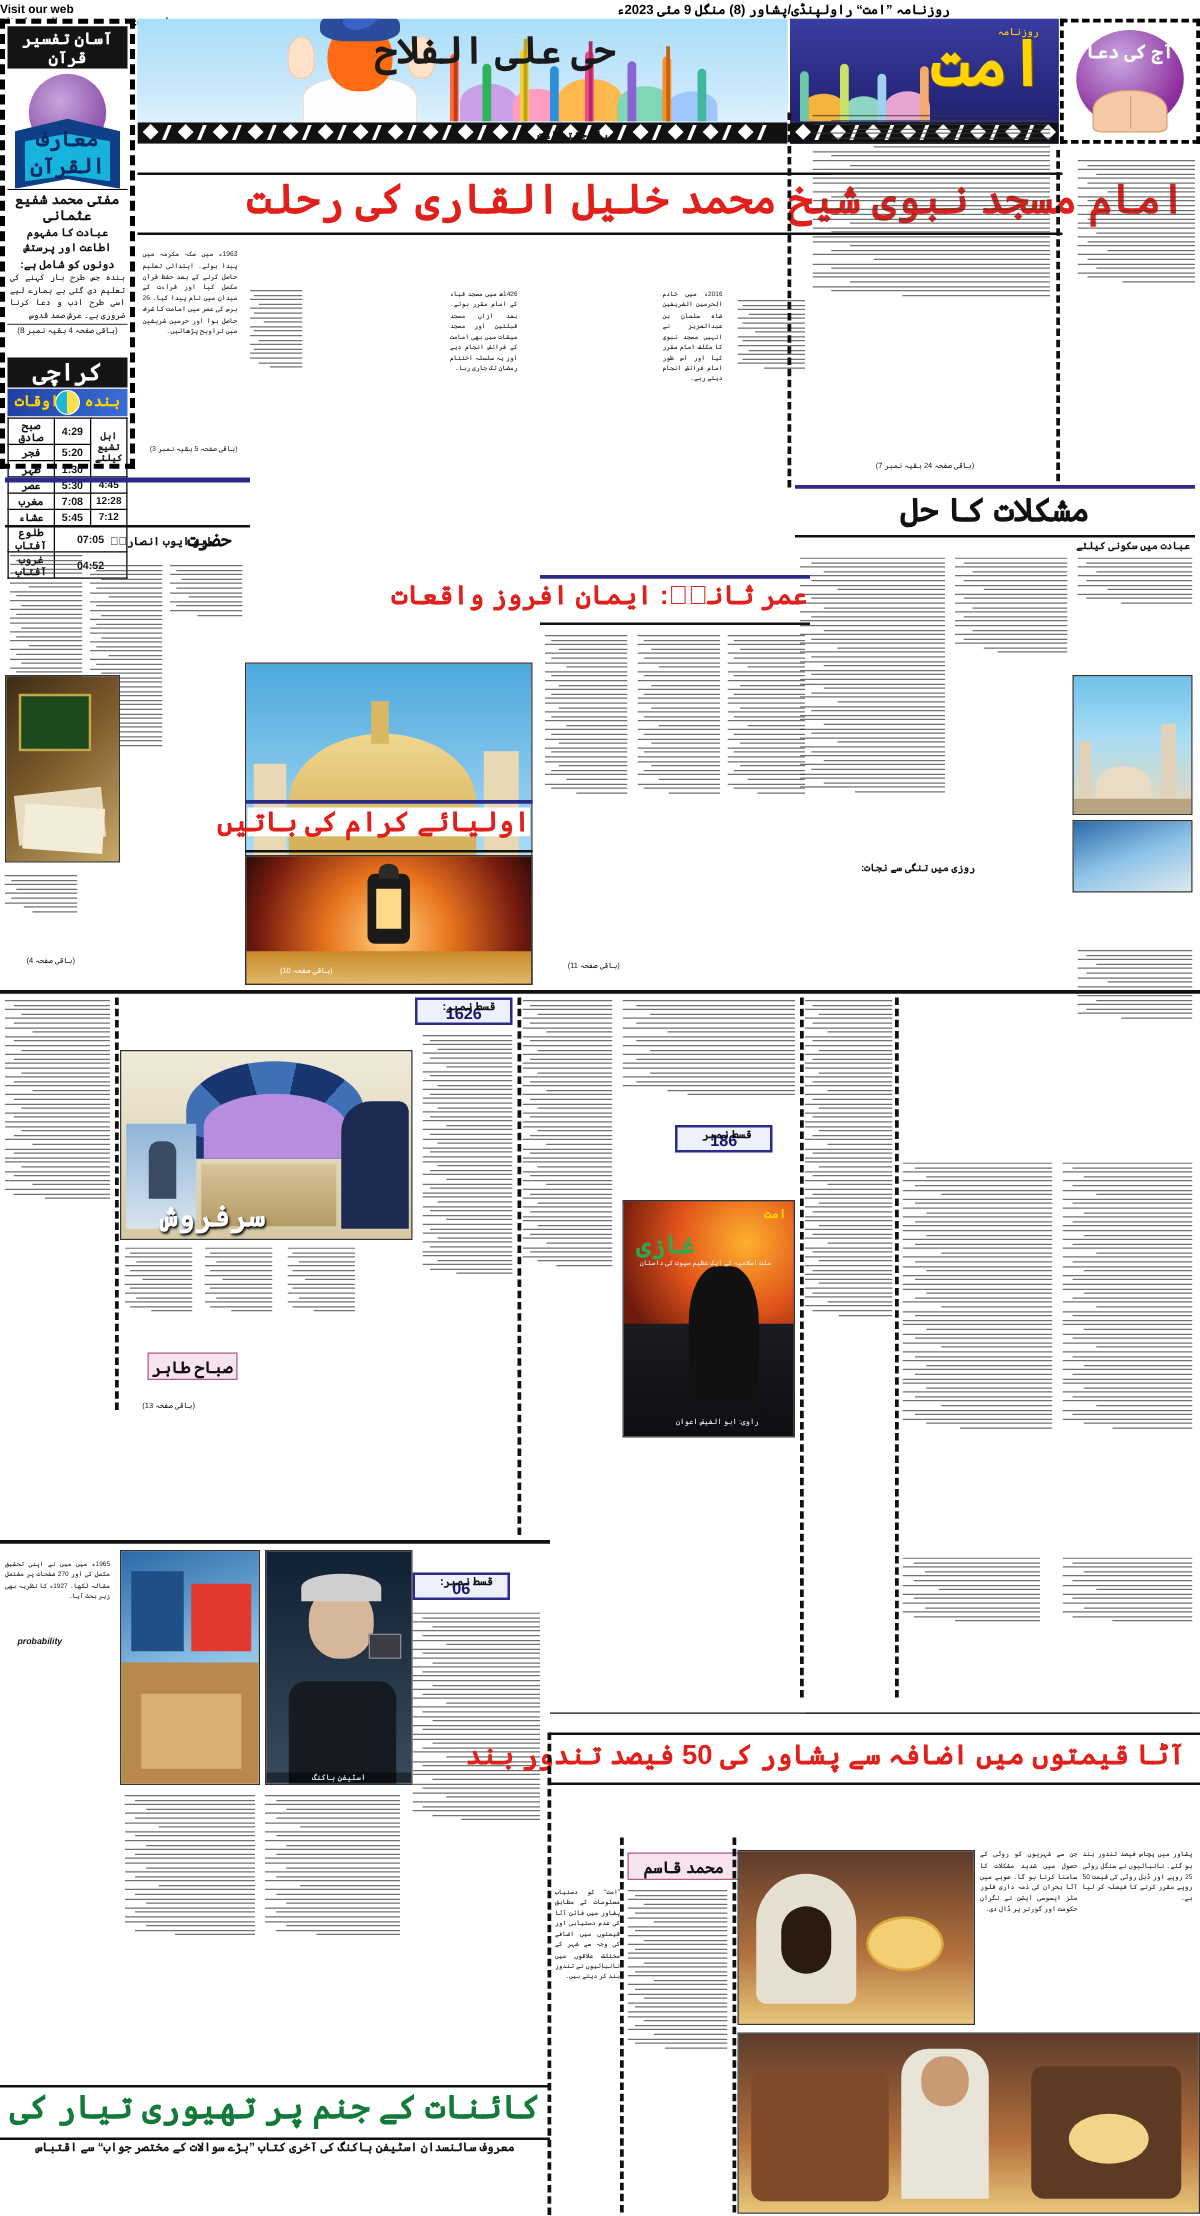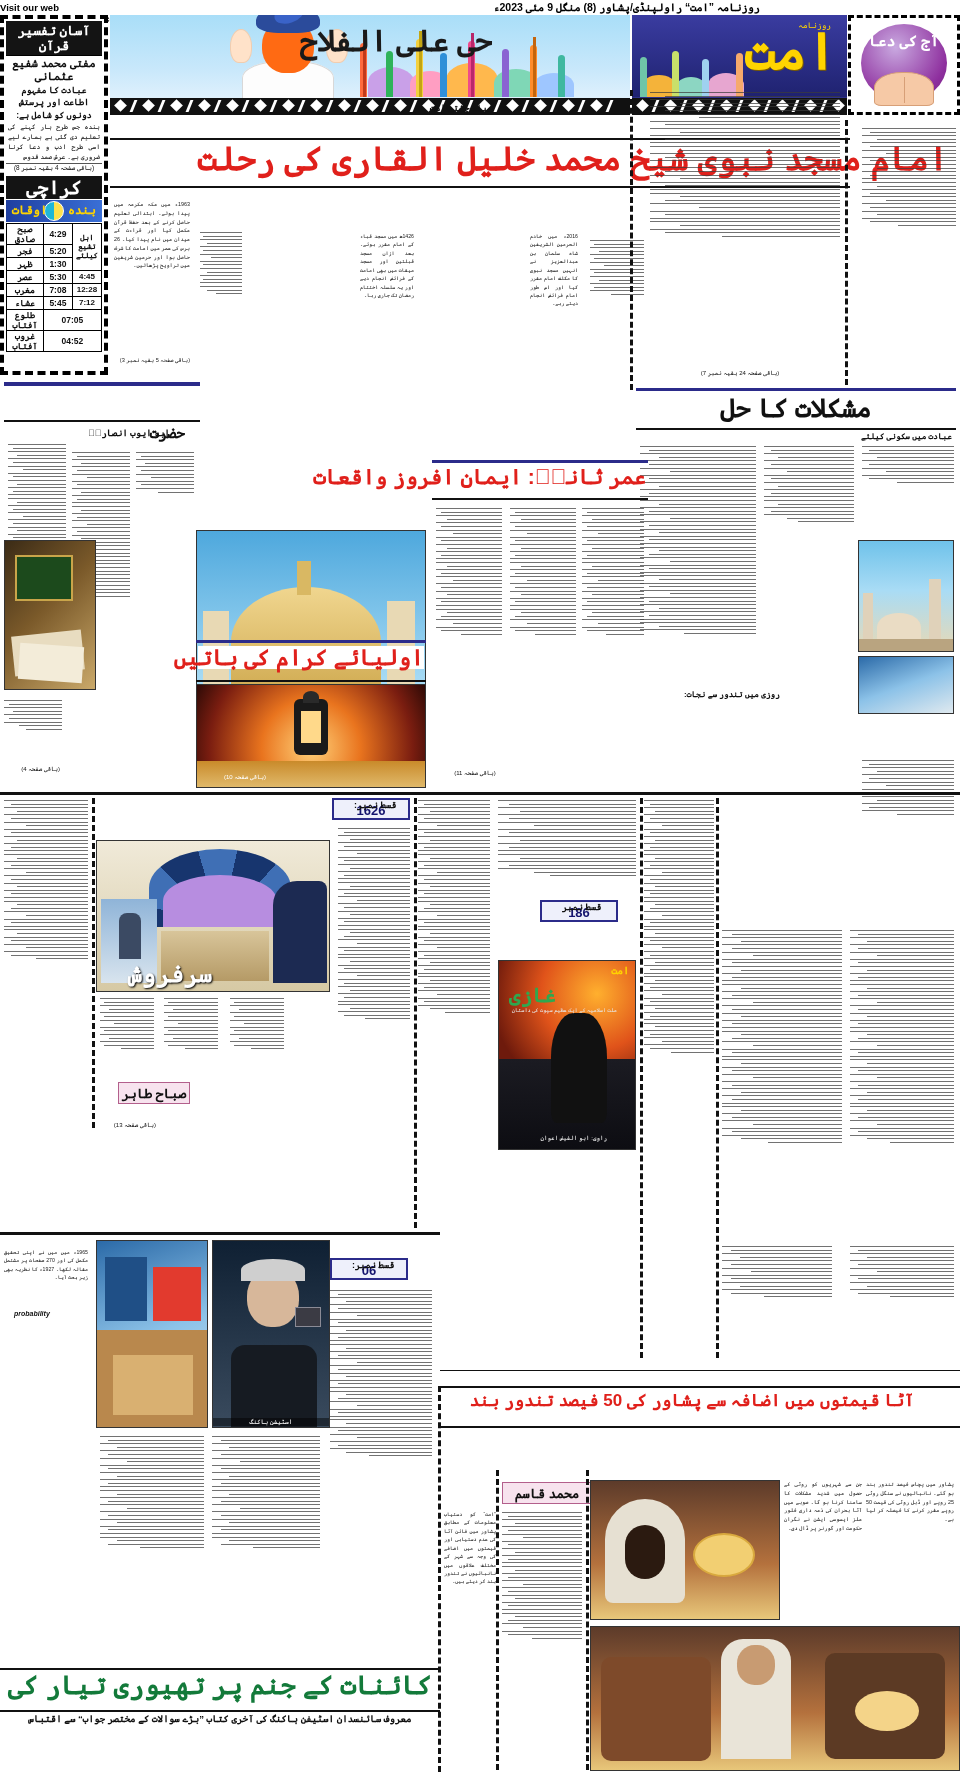--- a/index.html
+++ b/index.html
@@ -93,21 +93,21 @@
   .ta-arabic { position:absolute; left:0; right:0; bottom:8px; text-align:center;
       color:#0b2c66; font-size:17px; font-weight:bold; direction:rtl; }
   .author { text-align:center; font-size:11px; font-weight:bold; direction:rtl;
       border-top:1px solid #000; padding-top:1px; }
   .lead-ur { direction:rtl; text-align:center; font-size:8.6px; line-height:1.45;
       font-weight:bold; padding:1px 2px 0; }
   .lead-ur2 { direction:rtl; text-align:justify; font-size:6.6px; line-height:1.5;
       padding:1px 2px; }
   .contd { text-align:center; font-size:6.4px; direction:rtl; border-top:1px solid #555; }
   .city { background:#141414; color:#fff; text-align:center; font-size:19px;
-      font-weight:bold; direction:rtl; margin-top:4px; letter-spacing:2px; }
+      font-weight:bold; direction:rtl; margin-top:18px; letter-spacing:2px; }
   .nmzbar { position:relative; height:22px; background:linear-gradient(90deg,#1f3fa0,#3a6fd6);
       margin-top:1px; }
   .nmzbar span { position:absolute; top:3px; font-size:12px; color:#ffd400; font-weight:bold;
       direction:rtl; }
   .nmz-clock { position:absolute; left:50%; top:1px; transform:translateX(-50%);
       width:20px; height:20px; border-radius:50%;
       background:conic-gradient(#ffe14d 0 50%, #1fb7d8 50% 100%); border:1px solid #fff; }
   .ptable { width:100%; border-collapse:collapse; margin-top:1px; }
   .ptable td { border:1px solid #000; font-size:8.5px; padding:0 2px; height:13px;
       text-align:center; font-weight:bold; }
@@ -157,20 +157,26 @@
 
 <div class="page">
 
   <div class="topstrip">
     <div class="topinfo">روزنامہ ”امت“ راولپنڈی/پشاور (8) منگل 9 مئی 2023ء</div>
     <div class="topweb">Visit our web site:http://www.ummat.com.pk</div>
   </div>
 
   <div class="lefcol">
     <div class="tafsir-title">آسان تفسیر قرآن</div>
+    <div class="tafsir-art">
+      <div class="ta-circle"></div>
+      <div class="ta-book"></div>
+      <div class="ta-book-in"></div>
+      <div class="ta-arabic">معارف القرآن</div>
+    </div>
     <div class="author">مفتی محمد شفیع عثمانی</div>
     <div class="lead-ur">عبادت کا مفہوم اطاعت اور پرستش دونوں کو شامل ہے:</div>
     <div class="lead-ur2">بندہ جس طرح بار کہنے کی تعلیم دی گئی ہے ہمارے لیے اسی طرح ادب و دعا کرنا ضروری ہے۔ عرش صمد قدوس</div>
     <div class="contd">(باقی صفحہ 4 بقیہ نمبر 8)</div>
 
     <div class="city">کراچی</div>
     <div class="nmzbar">
       <span style="right:6px">بندہ</span>
       <div class="nmz-clock"></div>
       <span style="left:6px">اوقات</span>
@@ -452,21 +458,21 @@
       <i class="s5"></i>
   </div>
 
   <div class="dashsep" style="left:630px;top:90px;height:300px"></div>
   <div class="dashsep" style="left:845px;top:120px;height:265px"></div>
 
   <div class="solidsep" style="left:636px;top:388px;width:320px;height:3px;background:#2b2b8a"></div>
   <div class="hl-blk" style="left:640px; top:394px; width:312px; text-align:center; font-size:26px;">مشکلات کا حل</div>
   <div class="solidsep" style="left:636px;top:428px;width:320px;height:2px"></div>
   <div class="hl-blk" style="left:640px; top:432px; width:312px; text-align:right; font-size:8px;">عبادت میں سکونی کیلئے</div>
-  <div class="hl-blk" style="left:640px; top:690px; width:140px; text-align:right; font-size:8px;">روزی میں تندور سے نجات:</div>
+  <div class="hl-blk" style="left:640px; top:690px; width:140px; text-align:right; font-size:8px;">روزی میں تنگی سے نجات:</div>
   <div class="hl-blk" style="left:640px; top:370px; width:200px; text-align:center; font-size:6px; font-weight:normal;">(باقی صفحہ 24 بقیہ نمبر 7)</div>
 
   <div class="tx dense" style="left:640px;top:446px;width:116px;height:370px">
     <i class="s1"></i>
       <i class="s2"></i>
       <i class="s1"></i>
       <i class="s3"></i>
       <i class="s1"></i>
       <i class="s2"></i>
     <i class="s1"></i>
@@ -1470,21 +1476,21 @@
       <i class="s1"></i>
       <i class="s4"></i>
     <i class="s1"></i>
       <i class="s2"></i>
       <i class="s1"></i>
       <i class="s3"></i>
       <i class="s5"></i>
   </div>
 
   <div class="solidsep" style="left:440px;top:1386px;width:520px;height:2px"></div>
-  <div class="hl-red" style="left:436px; top:1392px; width:512px; text-align:center; font-size:17px;">آٹا قیمتوں میں اضافہ سے پشاور کی 50 فیصد تندور بند</div>
+  <div class="hl-red" style="left:436px; top:1392px; width:512px; text-align:center; font-size:22px;">آٹا قیمتوں میں اضافہ سے پشاور کی 50 فیصد تندور بند</div>
   <div class="solidsep" style="left:440px;top:1426px;width:520px;height:2px"></div>
 
   <div class="bylinebox" style="left:502px;top:1482px;width:90px;height:22px;font-size:13px;line-height:22px;">محمد قاسم</div>
 
   <div class="photo ph-tandoor" style="left:590px;top:1480px;width:190px;height:140px;">
     <div style="position:absolute;left:14px;top:18px;width:80px;height:104px;border-radius:40px 40px 8px 8px;background:#e6e0d2"></div>
     <div style="position:absolute;left:34px;top:44px;width:40px;height:54px;border-radius:20px;background:#2b1a10"></div>
     <div style="position:absolute;left:102px;top:52px;width:62px;height:44px;border-radius:50%;background:#f2cf72;border:2px solid #d9a93e"></div>
   </div>
   <div class="photo ph-tandoor" style="left:590px;top:1626px;width:370px;height:145px;">

